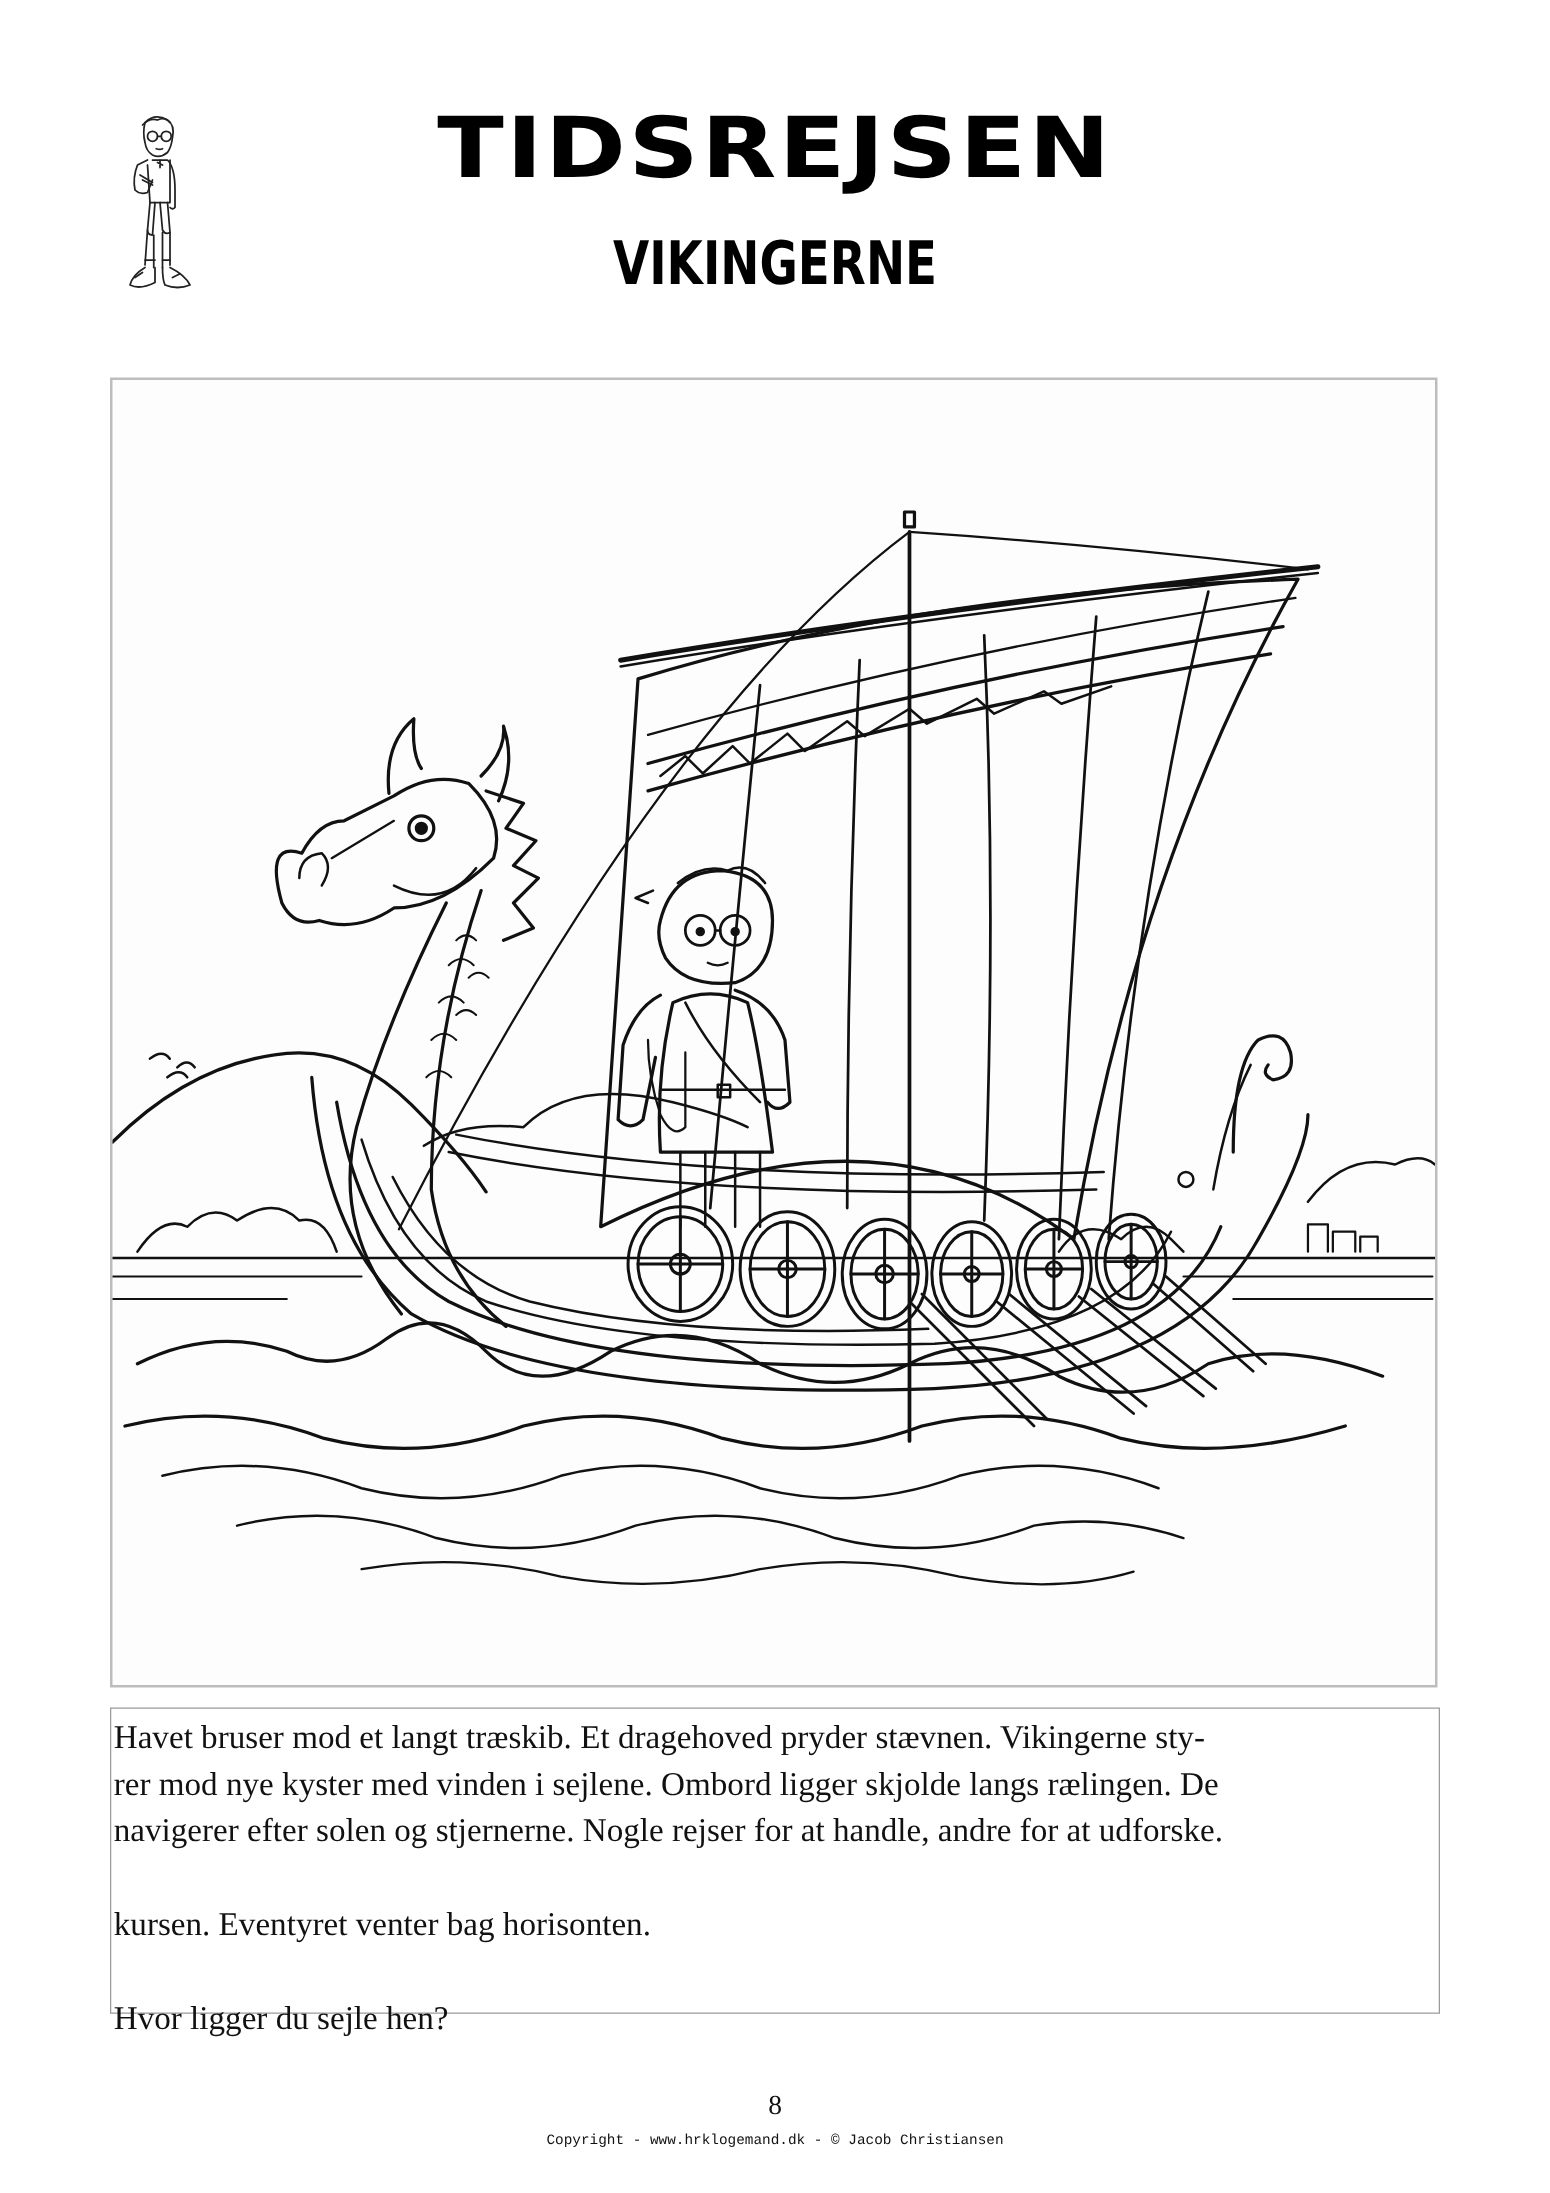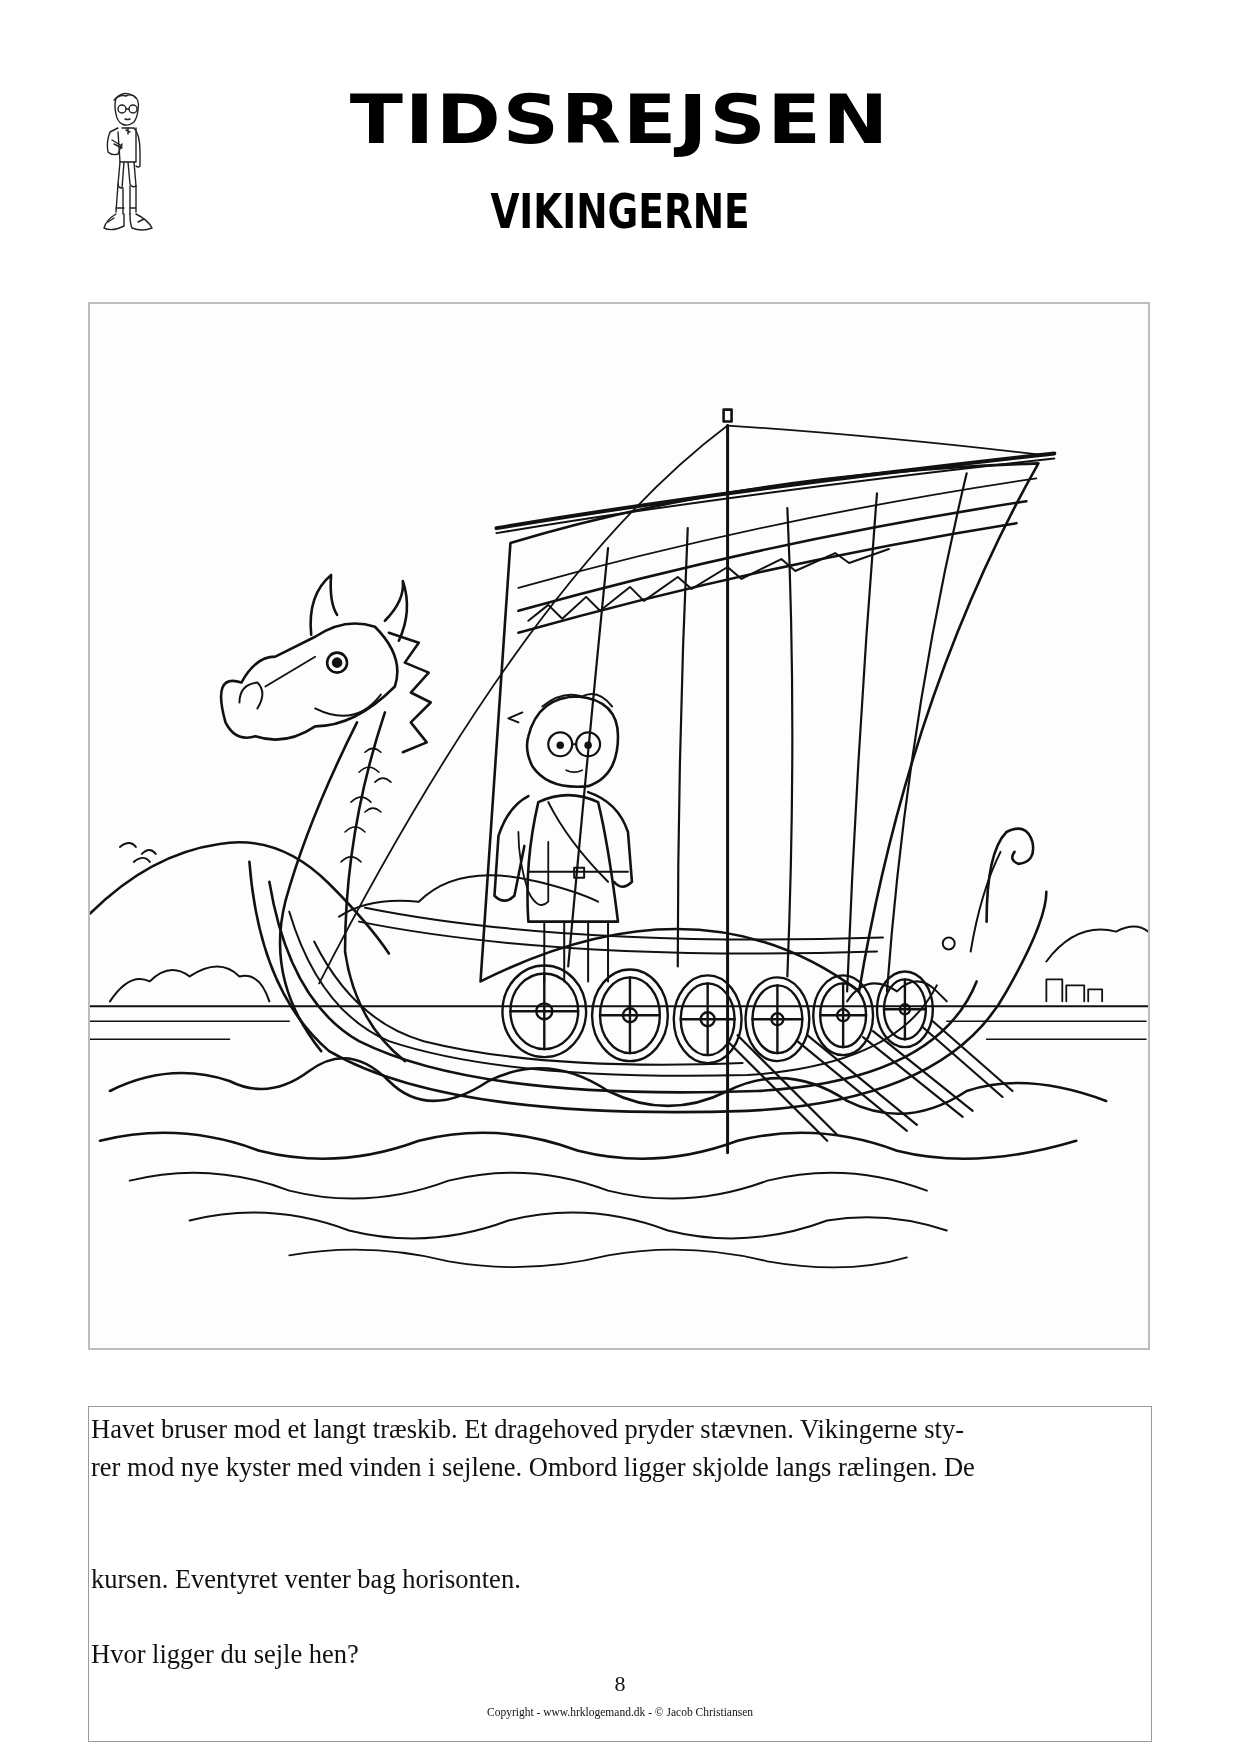--- a/index.html
+++ b/index.html
@@ -10,28 +10,28 @@
            font-family: "DejaVu Sans", sans-serif; font-weight: 900; font-size: 78px;
            letter-spacing: 2px; line-height: 1; transform: scaleY(0.86); transform-origin: top center;
            color: #000; }
   .subtitle { position: absolute; left: 0; width: 1240px; text-align: center; top: 187px;
               font-family: "DejaVu Sans", sans-serif; font-weight: bold; font-size: 48px;
               line-height: 1; letter-spacing: 0px; transform: scaleX(0.78); transform-origin: center;
               color: #000; }
   .picture-frame { position: absolute; left: 88px; top: 302px; width: 1062px; height: 1048px;
                    border: 2px solid #bdbdbd; background: #fdfdfd; box-sizing: border-box; }
   .picture-frame svg { position: absolute; left: 0; top: 0; width: 100%; height: 100%; }
-  .text-box { position: absolute; left: 88px; top: 1366px; width: 1064px; height: 336px;
-              border: 1.5px solid #9a9a9a; box-sizing: border-box; padding: 4px 4px 0 2px; margin-top: 40px; }
+  .text-box { position: absolute; left: 88px; top: 1366px; width: 1064px; height: 245px;
+              border: 1.5px solid #9a9a9a; box-sizing: border-box; padding: 4px 4px 0 2px; }
   .story { font-size: 26.5px; line-height: 37.5px; margin: 0; text-align: left; }
   .question { font-size: 26.5px; line-height: 37.5px; margin: 37px 0 0 0; }
   .page-number { position: absolute; left: 0; width: 1240px; text-align: center; top: 1671px;
                  font-size: 22px; }
   .copyright { position: absolute; left: 0; width: 1240px; text-align: center; top: 1706px;
-               font-size: 11.5px; }
+               font-size: 11.5px; font-family: Liberation Mono, monospace; }
 </style>
 </head>
 <body>
 
 <div class="mascot">
   <svg viewBox="0 0 64 152" width="64" height="152" fill="none" stroke="#222" stroke-width="1.4" stroke-linecap="round" stroke-linejoin="round">
     <path d="M24 10 q8 -8 18 -2 q6 4 4 14 q-1 8 -4 12 q-6 5 -12 2 q-5 -3 -6 -10 q-2 -8 0 -16z"></path>
     <path d="M22 12 q6 -6 12 -4 q6 -3 10 2"></path>
     <circle cx="30" cy="21" r="4"></circle>
       <circle cx="41" cy="21" r="4"></circle>
@@ -162,21 +162,21 @@
     <path d="M40 880 q80 -20 160 10 q80 20 160 -10 q80 -20 160 10 q80 20 160 -10 q80 -20 160 10" stroke-width="2"></path>
     <path d="M100 920 q80 -20 160 10 q80 20 160 -10 q80 -20 160 10 q80 20 160 -10 q60 -10 120 10" stroke-width="2"></path>
     <path d="M200 955 q80 -14 160 6 q80 14 160 -6 q80 -14 160 6 q80 14 140 -4" stroke-width="1.8"></path>
   </svg>
 </div>
 
 <div class="text-box">
   <p class="story">
     <span>Havet bruser mod et langt træskib. Et dragehoved pryder stævnen. Vikingerne sty-</span><br>
     <span>rer mod nye kyster med vinden i sejlene. Ombord ligger skjolde langs rælingen. De</span><br>
-    <br>
+    <span>navigerer efter solen og stjernerne. Nogle rejser for at handle, andre for at udforske.</span><br>
     <br>
     <span>kursen. Eventyret venter bag horisonten.</span>
   </p>
   <p class="question">Hvor ligger du sejle hen?</p>
 </div>
 
 <div class="page-number">8</div>
 <div class="copyright">Copyright - www.hrklogemand.dk - © Jacob Christiansen</div>
 
 </body></html>

